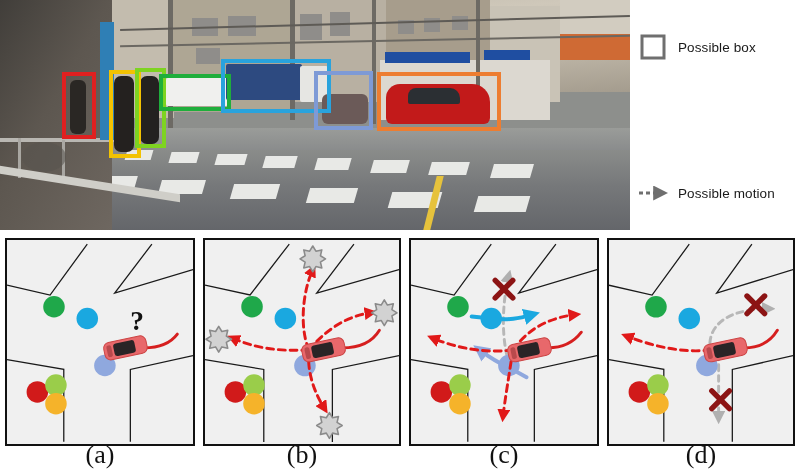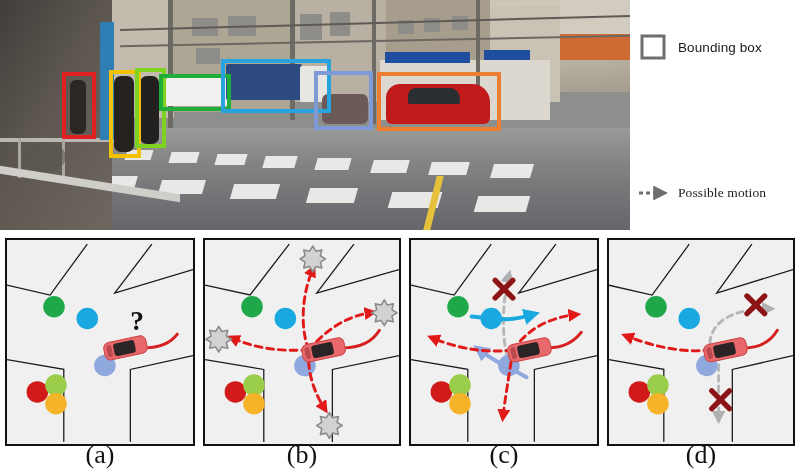--- a/index.html
+++ b/index.html
@@ -129,26 +129,26 @@
     </div>
 
     <div id="legend">
 
       <div class="legend-row" style="top:30px;">
         <span class="legend-icon">
           <svg viewBox="0 0 42 34">
               <rect x="6" y="6" width="22" height="22" fill="none" stroke="#6f6f6f" stroke-width="3"></rect>
             </svg>
         </span>
-        <span class="legend-label">Bounding box</span>
+        <span class="legend-label">Possible box</span>
       </div>
 
 
 
-      <div class="legend-row" style="top:176px;font-family:Liberation Serif, serif;">
+      <div class="legend-row" style="top:176px;">
         <span class="legend-icon">
           <svg viewBox="0 0 42 34">
             <defs>
                 <marker id="lgArrow" markerWidth="5" markerHeight="5" refX="3.6" refY="2.5" orient="auto">
               <path d="M0,0 L5,2.5 L0,5 z" fill="#6f6f6f"></path>
                 </marker>
               </defs>
             <line x1="3" y1="17" x2="28" y2="17" stroke="#6f6f6f" stroke-width="3" stroke-dasharray="4,3" marker-end="url(#lgArrow)"></line>
           </svg>
         </span>

